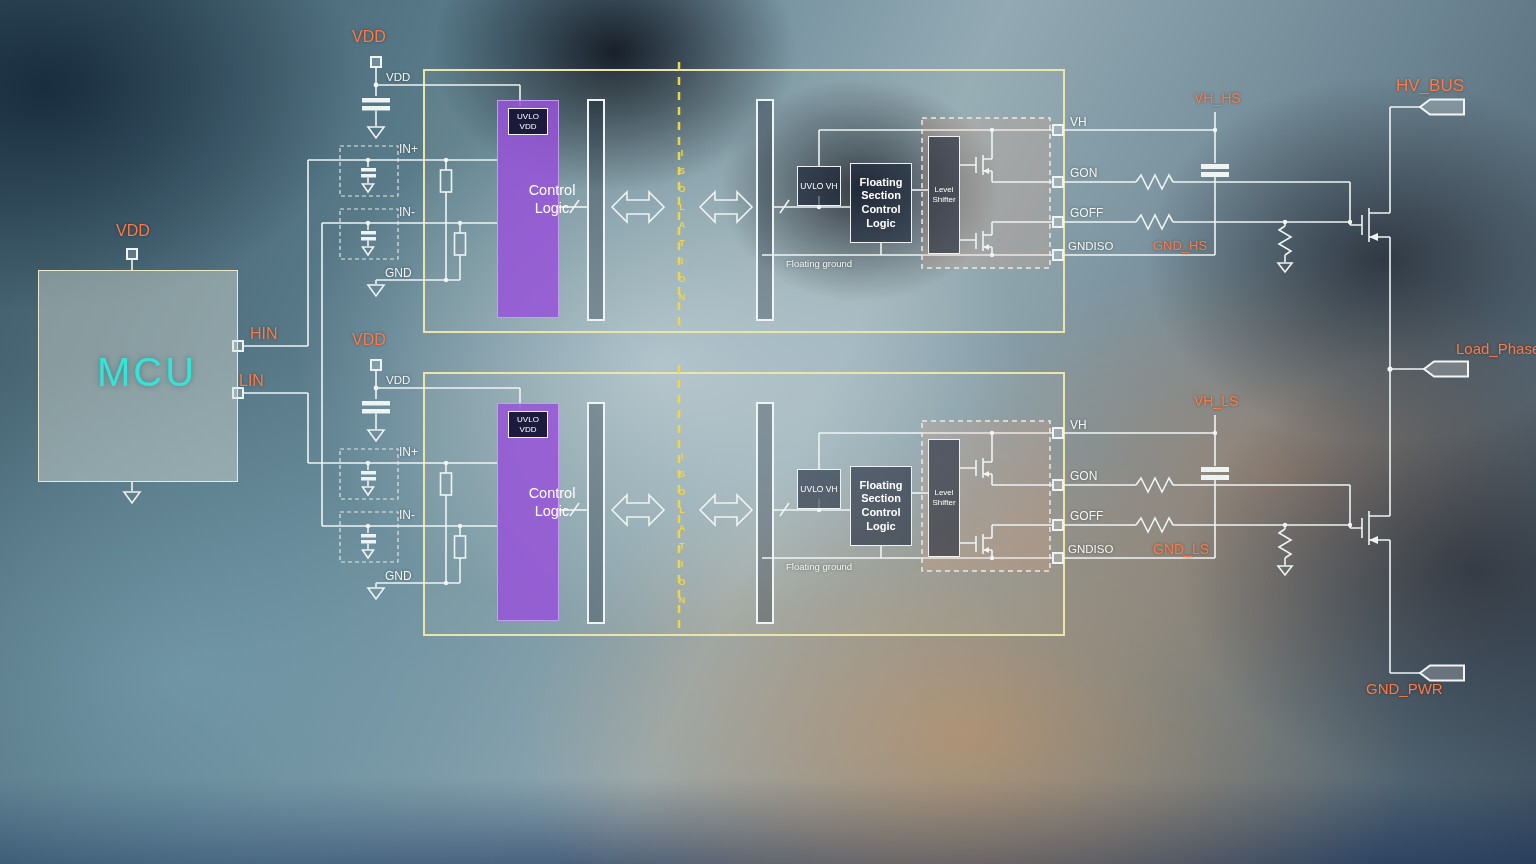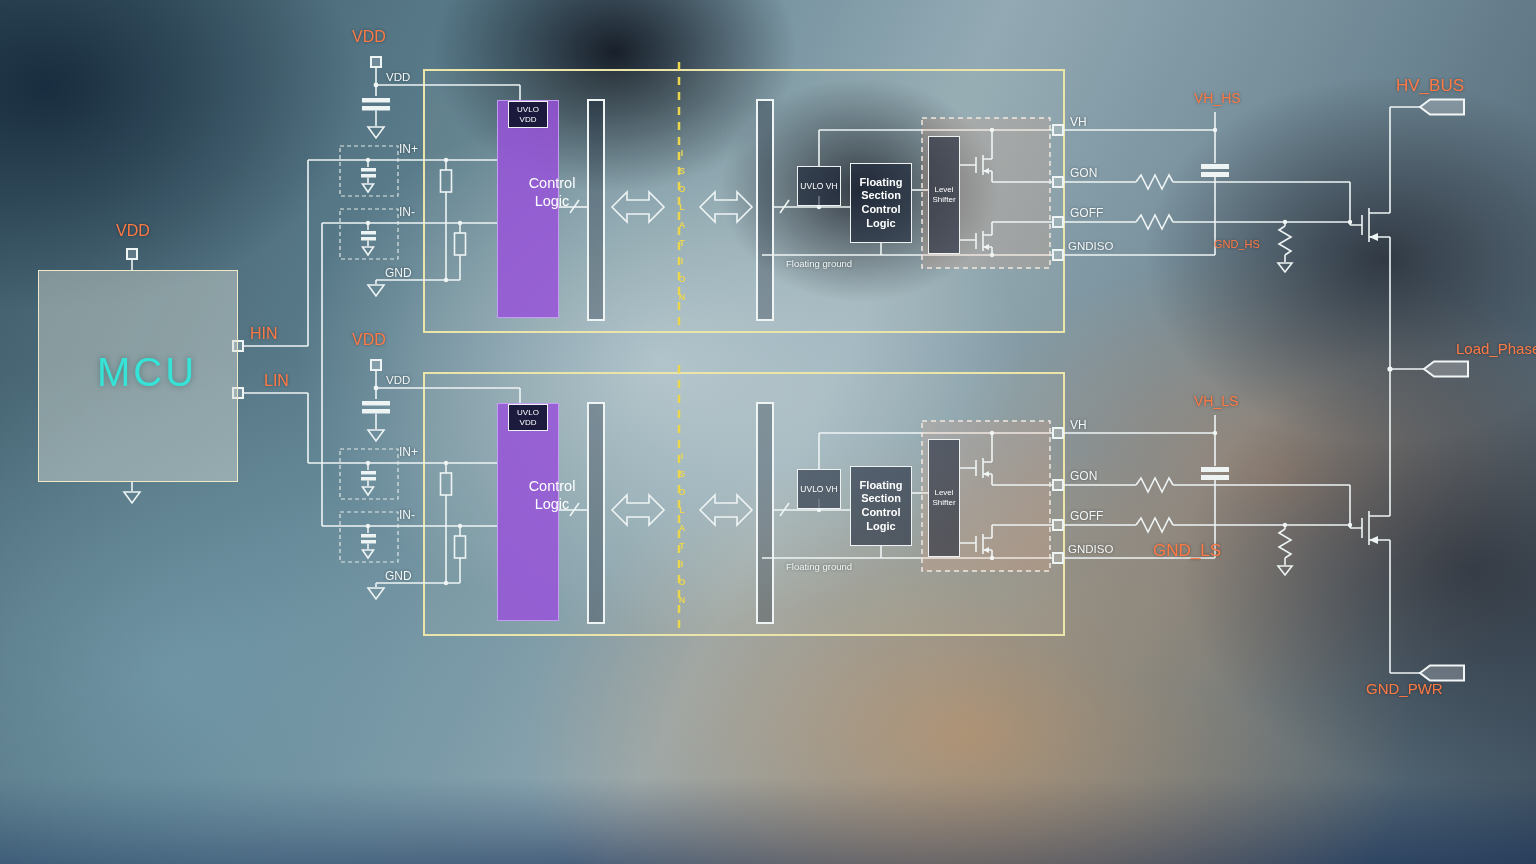--- a/index.html
+++ b/index.html
@@ -38,21 +38,21 @@
   .lbl.orange{color:#ff7a45;font-size:16px;}
   .lbl.orange.md{font-size:15px;text-align:right;}
   .lbl.orange.lg{font-size:17px;}
   .mcu-box{position:absolute;left:38px;top:270px;width:200px;height:212px;
     background:rgba(212,219,210,0.45);border:1.5px solid #eee9c8;box-sizing:border-box;}
   .mcu-title{position:absolute;left:97px;top:350px;font-size:40px;letter-spacing:3px;
     color:#35e3d7;text-shadow:0 0 6px rgba(0,60,60,0.4);}
   .ctrl{position:absolute;left:497px;top:100px;width:62px;height:218px;box-sizing:border-box;
     background:rgba(151,84,216,0.85);border:1px solid rgba(214,176,255,0.75);
     display:flex;flex-direction:column;align-items:center;}
-  .uvlo{width:40px;height:27px;margin-top:0;box-sizing:border-box;
+  .uvlo{width:40px;height:27px;margin-top:7px;box-sizing:border-box;
     background:rgba(16,20,44,0.9);border:1.5px solid #eef2f2;color:#fff;
     font-size:8px;line-height:1.15;display:flex;align-items:center;justify-content:center;text-align:center;}
   .ctrl-label{margin-top:46px;font-size:14.5px;line-height:1.25;color:#fff;text-align:center;width:56px;margin-left:48px;}
   .logic-box{position:absolute;box-sizing:border-box;background:rgba(18,28,48,0.55);
     border:1.5px solid #eef2f2;color:#fff;display:flex;align-items:center;justify-content:center;
     text-align:center;line-height:1.25;}
   .uvlovh{left:797px;top:166px;width:44px;height:40px;font-size:8.5px;}
   .fsec{left:850px;top:163px;width:62px;height:80px;font-size:11px;font-weight:bold;}
   .lvl{left:928px;top:136px;width:32px;height:118px;font-size:8px;justify-content:flex-end;}
   .iso-text{position:absolute;left:671px;top:148px;width:16px;height:180px;
@@ -239,21 +239,21 @@
       <path class="tag" d="M1424 369 L1434 361.5 H1468 V376.5 H1434 Z"></path>
       <path class="tag" d="M1420 673 L1430 665.5 H1464 V680.5 H1430 Z"></path>
     </g>
   </svg>
 
   <div class="layer">
     <div class="lbl orange" style="left:116px;top:222px">VDD</div>
     <div class="mcu-box"></div>
     <div class="mcu-title">MCU</div>
     <div class="lbl orange" style="left:250px;top:325px">HIN</div>
-    <div class="lbl orange" style="left:264px;top:372px">LIN</div>
+    <div class="lbl orange" style="left:239px;top:372px">LIN</div>
     <div class="lbl orange lg" style="left:1396px;top:76px">HV_BUS</div>
     <div class="lbl orange md" style="left:1456px;top:340px">Load_Phase</div>
     <div class="lbl orange md" style="left:1366px;top:680px">GND_PWR</div>
   </div>
 
   <div class="layer">
     <div class="lbl orange" style="left:352px;top:28px">VDD</div>
     <div class="lbl sm" style="left:386px;top:71px">VDD</div>
     <div class="lbl" style="left:399px;top:142px">IN+</div>
     <div class="lbl" style="left:399px;top:205px">IN-</div>
@@ -273,21 +273,21 @@
       </div>
     <div class="logic-box lvl">
         <span>Level Shifter</span>
       </div>
     <div class="lbl" style="left:786px;top:258px;font-size:9.5px">Floating ground</div>
     <div class="lbl" style="left:1070px;top:115px">VH</div>
     <div class="lbl" style="left:1070px;top:166px">GON</div>
     <div class="lbl" style="left:1070px;top:206px">GOFF</div>
     <div class="lbl sm" style="left:1068px;top:240px">GNDISO</div>
     <div class="lbl orange md" style="left:1194px;top:90px;font-size:14px">VH_HS</div>
-    <div class="lbl orange md" style="left:1214px;top:238px;font-size:11px">GND_HS</div>
+    <div class="lbl orange md" style="left:1153px;top:238px;font-size:13px">GND_HS</div>
   </div>
 
   <div class="layer ls">
     <div class="lbl orange" style="left:352px;top:28px">VDD</div>
     <div class="lbl sm" style="left:386px;top:71px">VDD</div>
     <div class="lbl" style="left:399px;top:142px">IN+</div>
     <div class="lbl" style="left:399px;top:205px">IN-</div>
     <div class="lbl" style="left:385px;top:266px">GND</div>
     <div class="ctrl">
       <div class="uvlo">
@@ -304,15 +304,15 @@
       </div>
     <div class="logic-box lvl">
         <span>Level Shifter</span>
       </div>
     <div class="lbl" style="left:786px;top:258px;font-size:9.5px">Floating ground</div>
     <div class="lbl" style="left:1070px;top:115px">VH</div>
     <div class="lbl" style="left:1070px;top:166px">GON</div>
     <div class="lbl" style="left:1070px;top:206px">GOFF</div>
     <div class="lbl sm" style="left:1068px;top:240px">GNDISO</div>
     <div class="lbl orange md" style="left:1194px;top:90px;font-size:14px">VH_LS</div>
-    <div class="lbl orange md" style="left:1153px;top:238px;font-size:17px">GND_LS</div>
+    <div class="lbl orange md" style="left:1153px;top:238px;font-size:14px">GND_LS</div>
   </div>
 </div>
 
 </body></html>

